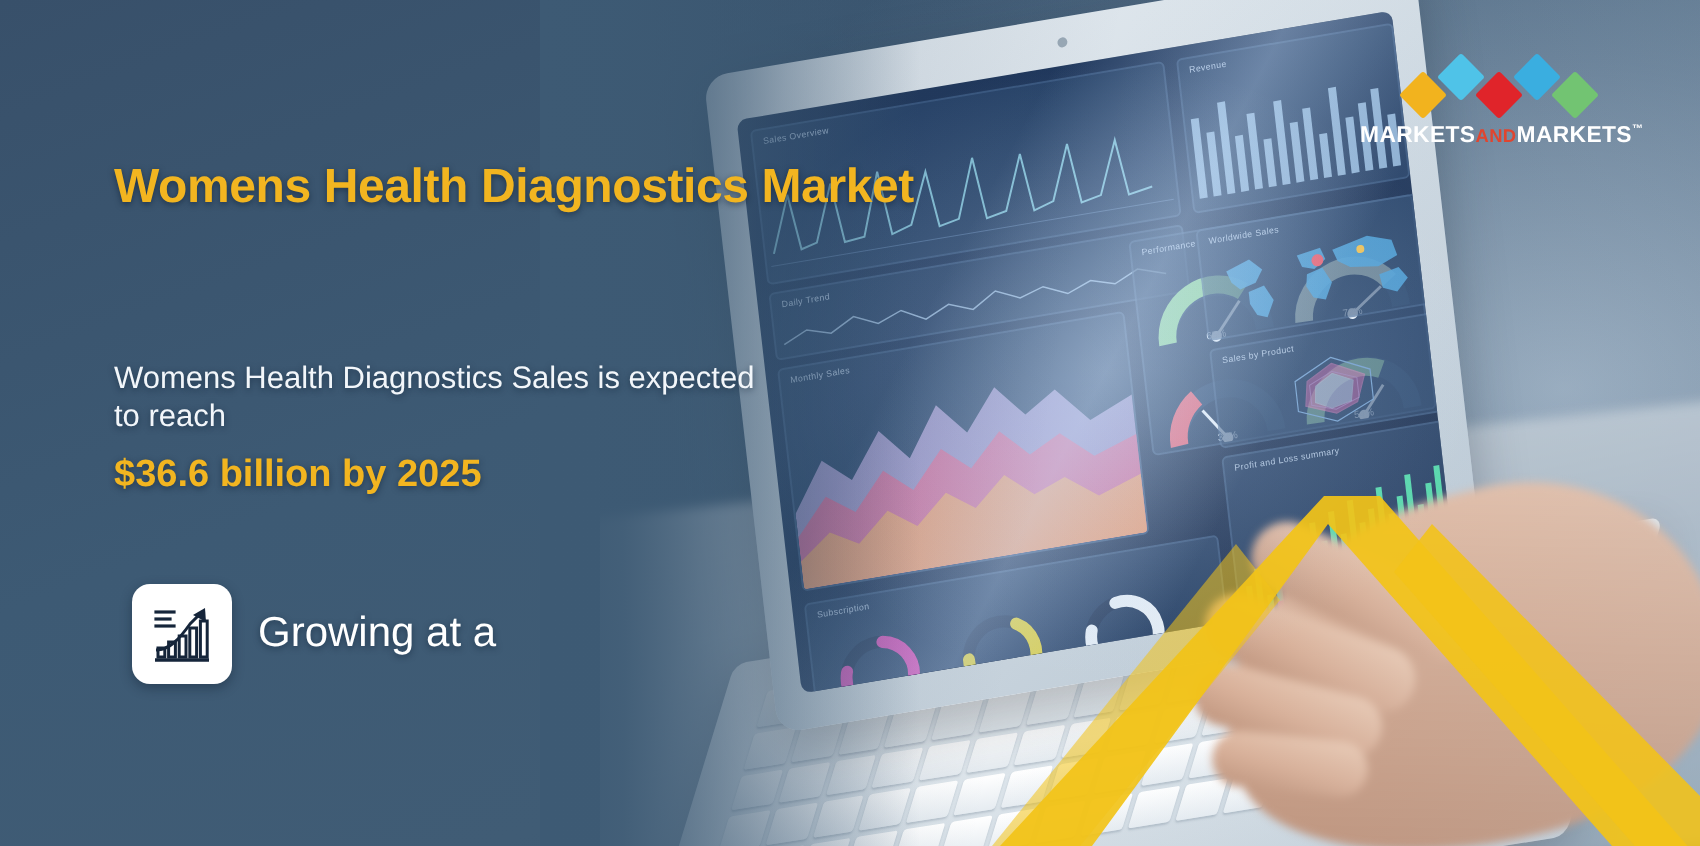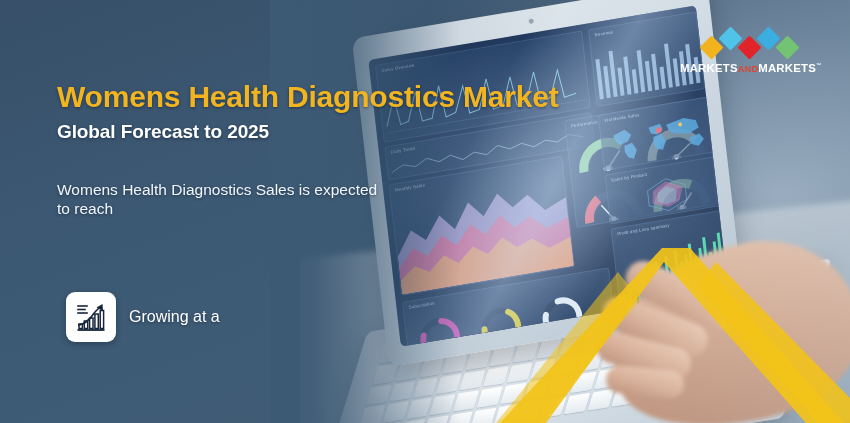--- a/index.html
+++ b/index.html
@@ -165,21 +165,21 @@
   }
 
   
   .chev { position:absolute; left:0; top:0; width:850px; height:423px; pointer-events:none; }
 
   
   .content { position:absolute; left:0; top:0; width:850px; height:423px; }
 
   .title {
     position:absolute; left:57px; top:80px;
-    font-size:30px; font-weight:bold; color:#f2b520;
+    font-size:24px; font-weight:bold; color:#f2b520;
     letter-spacing:-.2px; white-space:nowrap;
     text-shadow:0 1px 3px rgba(10,25,45,.55);
   }
   .subtitle {
     position:absolute; left:57px; top:121px;
     font-size:19px; font-weight:bold; color:#ffffff;
     letter-spacing:-.1px; white-space:nowrap;
     text-shadow:0 1px 3px rgba(10,25,45,.55);
   }
   .body1 {
@@ -196,21 +196,21 @@
 
   .cagr-wrap { position:absolute; left:66px; top:292px; display:flex; align-items:center; gap:13px; }
   .cagr-icon {
     width:50px; height:50px; border-radius:9px;
     background:#ffffff;
     display:flex; align-items:center; justify-content:center;
     box-shadow:0 2px 6px rgba(12,28,46,.4);
     flex:0 0 auto;
   }
   .cagr-text { display:flex; flex-direction:column; justify-content:center; }
-  .cagr-l1 { font-size:16px; color:#ffffff; line-height:22px; text-shadow:0 1px 3px rgba(10,25,45,.5); white-space:nowrap; }
+  .cagr-l1 { font-size:21px; color:#ffffff; line-height:22px; text-shadow:0 1px 3px rgba(10,25,45,.5); white-space:nowrap; }
   .cagr-l2 { font-size:19px; font-weight:bold; color:#f2b520; line-height:24px; text-shadow:0 1px 3px rgba(10,25,45,.5); white-space:nowrap; }
 
   
   .logo { position:absolute; right:30px; top:28px; width:140px; }
   .logo-diamonds { position:relative; height:30px; width:118px; margin:0 auto; }
   .dia { position:absolute; width:17px; height:17px; transform:rotate(45deg); border-radius:1.5px; }
   .logo-word {
     margin-top:4px; text-align:center;
     font-size:11.4px; font-weight:bold; color:#ffffff;
     letter-spacing:.2px; white-space:nowrap;
@@ -527,22 +527,22 @@
   <svg class="chev" viewBox="0 0 850 423">
 
     <polygon points="690,248 850,430 850,423 850,423 806,423 664,262 546,423 500,423 662,248" fill="#f2c318" opacity=".92"></polygon>
 
     <polygon points="697,286 850,460 850,398 716,262" fill="#f2c318" opacity=".88"></polygon>
     <polygon points="640,300 540,423 496,423 618,272" fill="#f2c318" opacity=".55"></polygon>
   </svg>
 
   <div class="content">
     <div class="title">Womens Health Diagnostics Market</div>
-    <div class="subtitle">Global Forecast to 2025</div>
     <div class="body1">Womens Health Diagnostics Sales is expected to reach</div>
+    <div class="bignum">$36.6 billion by 2025</div>
 
     <div class="cagr-wrap">
       <div class="cagr-icon">
         <svg width="34" height="34" viewBox="0 0 34 34">
           <g stroke="#15253a" stroke-width="1.6" stroke-linecap="square">
             <line x1="4" y1="6" x2="13" y2="6"></line>
             <line x1="4" y1="9.5" x2="11" y2="9.5"></line>
             <line x1="4" y1="13" x2="13" y2="13"></line>
           </g>
           <g fill="none" stroke="#15253a" stroke-width="1.5">

